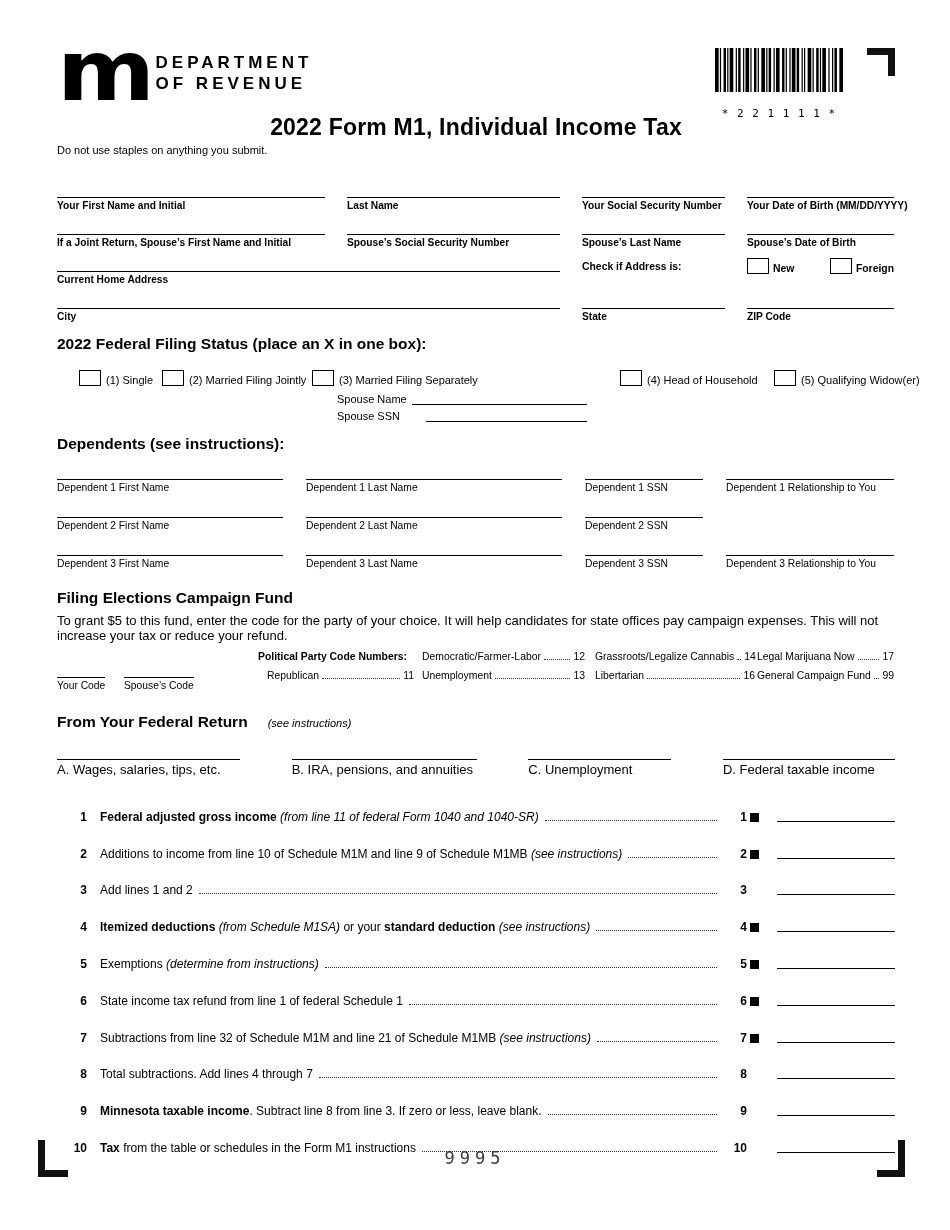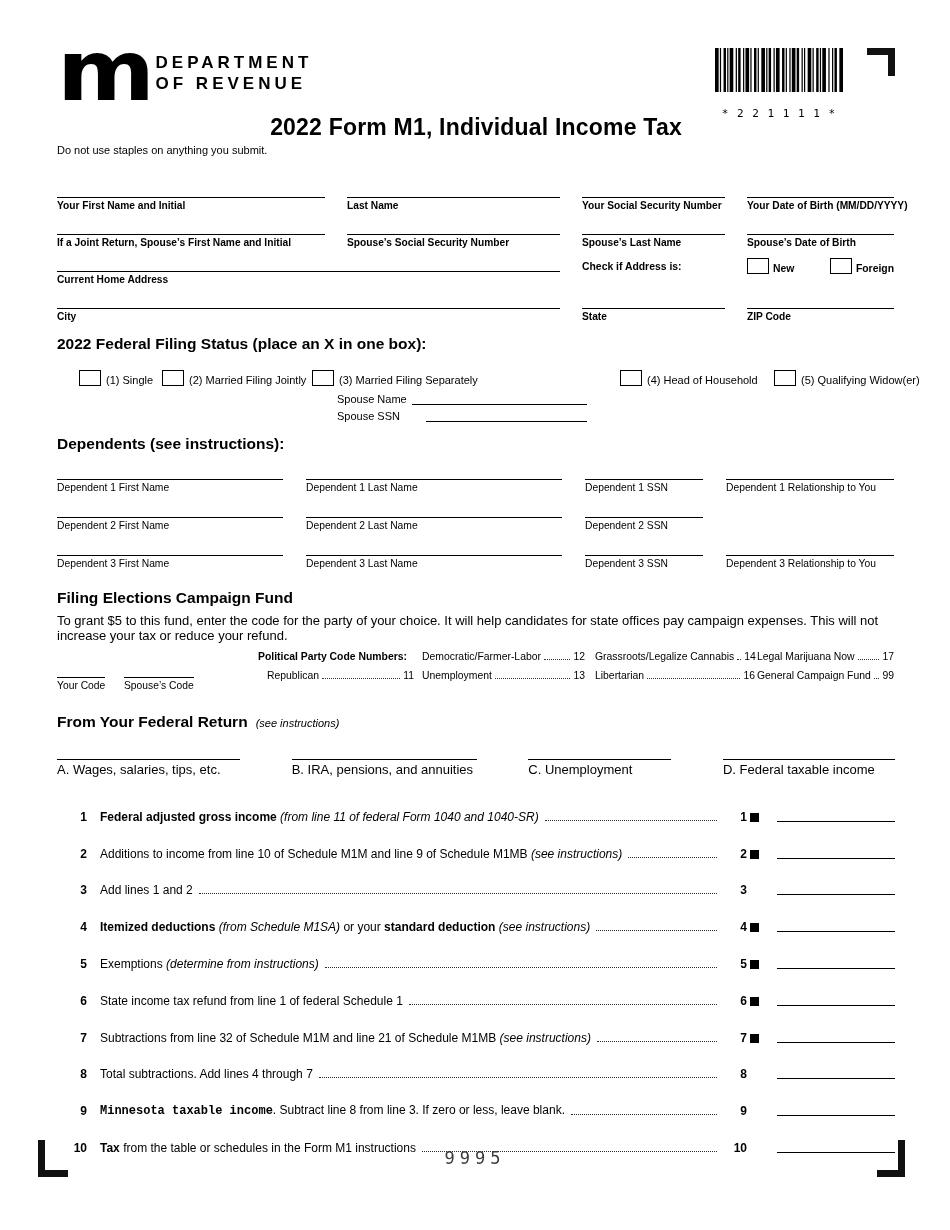--- a/index.html
+++ b/index.html
@@ -60,21 +60,21 @@
   .cf-desc { font-size:13px; margin-top:6px; }
   .cf-codes { position:relative; height:48px; margin-top:8px; font-size:10.4px; }
   .ppcn { position:absolute; left:201px; top:0; font-weight:700; }
   .pcell { position:absolute; display:flex; align-items:flex-end; white-space:nowrap; }
   .pleader { flex:1; border-bottom:1.4px dotted #333; margin:0 3px 2px 3px; min-width:4px; }
   .code-field { position:absolute; top:26px; }
   .code-field .rule { border-top:1.2px solid #000; }
   .code-field .flabel { font-size:10.3px; }
 
   
-  .fed-head { display:flex; align-items:baseline; gap:8px; margin-top:14px; }
+  .fed-head { display:flex; align-items:baseline; gap:20px; margin-top:14px; }
   .fed-note { font-size:11px; font-style:italic; }
   .fed-grid { display:flex; justify-content:space-between; margin-top:28px; }
   .fed-col .rule { border-top:1.3px solid #000; }
   .fed-col .flabel { font-size:13px; }
 
   
   .lines { margin-top:10px; }
   .iline { display:flex; align-items:flex-end; height:36.8px; font-size:12px; }
   .lnum { width:30px; text-align:right; font-weight:700; margin-right:13px; flex:0 0 auto; }
   .ltext { white-space:nowrap; }
@@ -448,21 +448,21 @@
       <span class="lnum">8</span>
       <span class="ltext"><span>Total subtractions. Add lines 4 through 7</span></span>
       <span class="leader"></span>
       <span class="rnum">8</span>
       <span class="sq" style="visibility: hidden;"></span>
       <span class="ansline"></span>
     </div>
 
     <div class="iline">
       <span class="lnum">9</span>
-      <span class="ltext"><span style="font-weight: 700; font-family: Liberation Mono, monospace;">Minnesota taxable income</span><span>. Subtract line 8 from line 3. If zero or less, leave blank. </span></span>
+      <span class="ltext"><span style="font-weight: 700;">Minnesota taxable income</span><span>. Subtract line 8 from line 3. If zero or less, leave blank. </span></span>
       <span class="leader"></span>
       <span class="rnum">9</span>
       <span class="sq" style="visibility: hidden;"></span>
       <span class="ansline"></span>
     </div>
 
     <div class="iline">
       <span class="lnum">10</span>
       <span class="ltext"><span style="font-weight: 700;">Tax</span><span> from the table or schedules in the Form M1 instructions </span></span>
       <span class="leader"></span>

